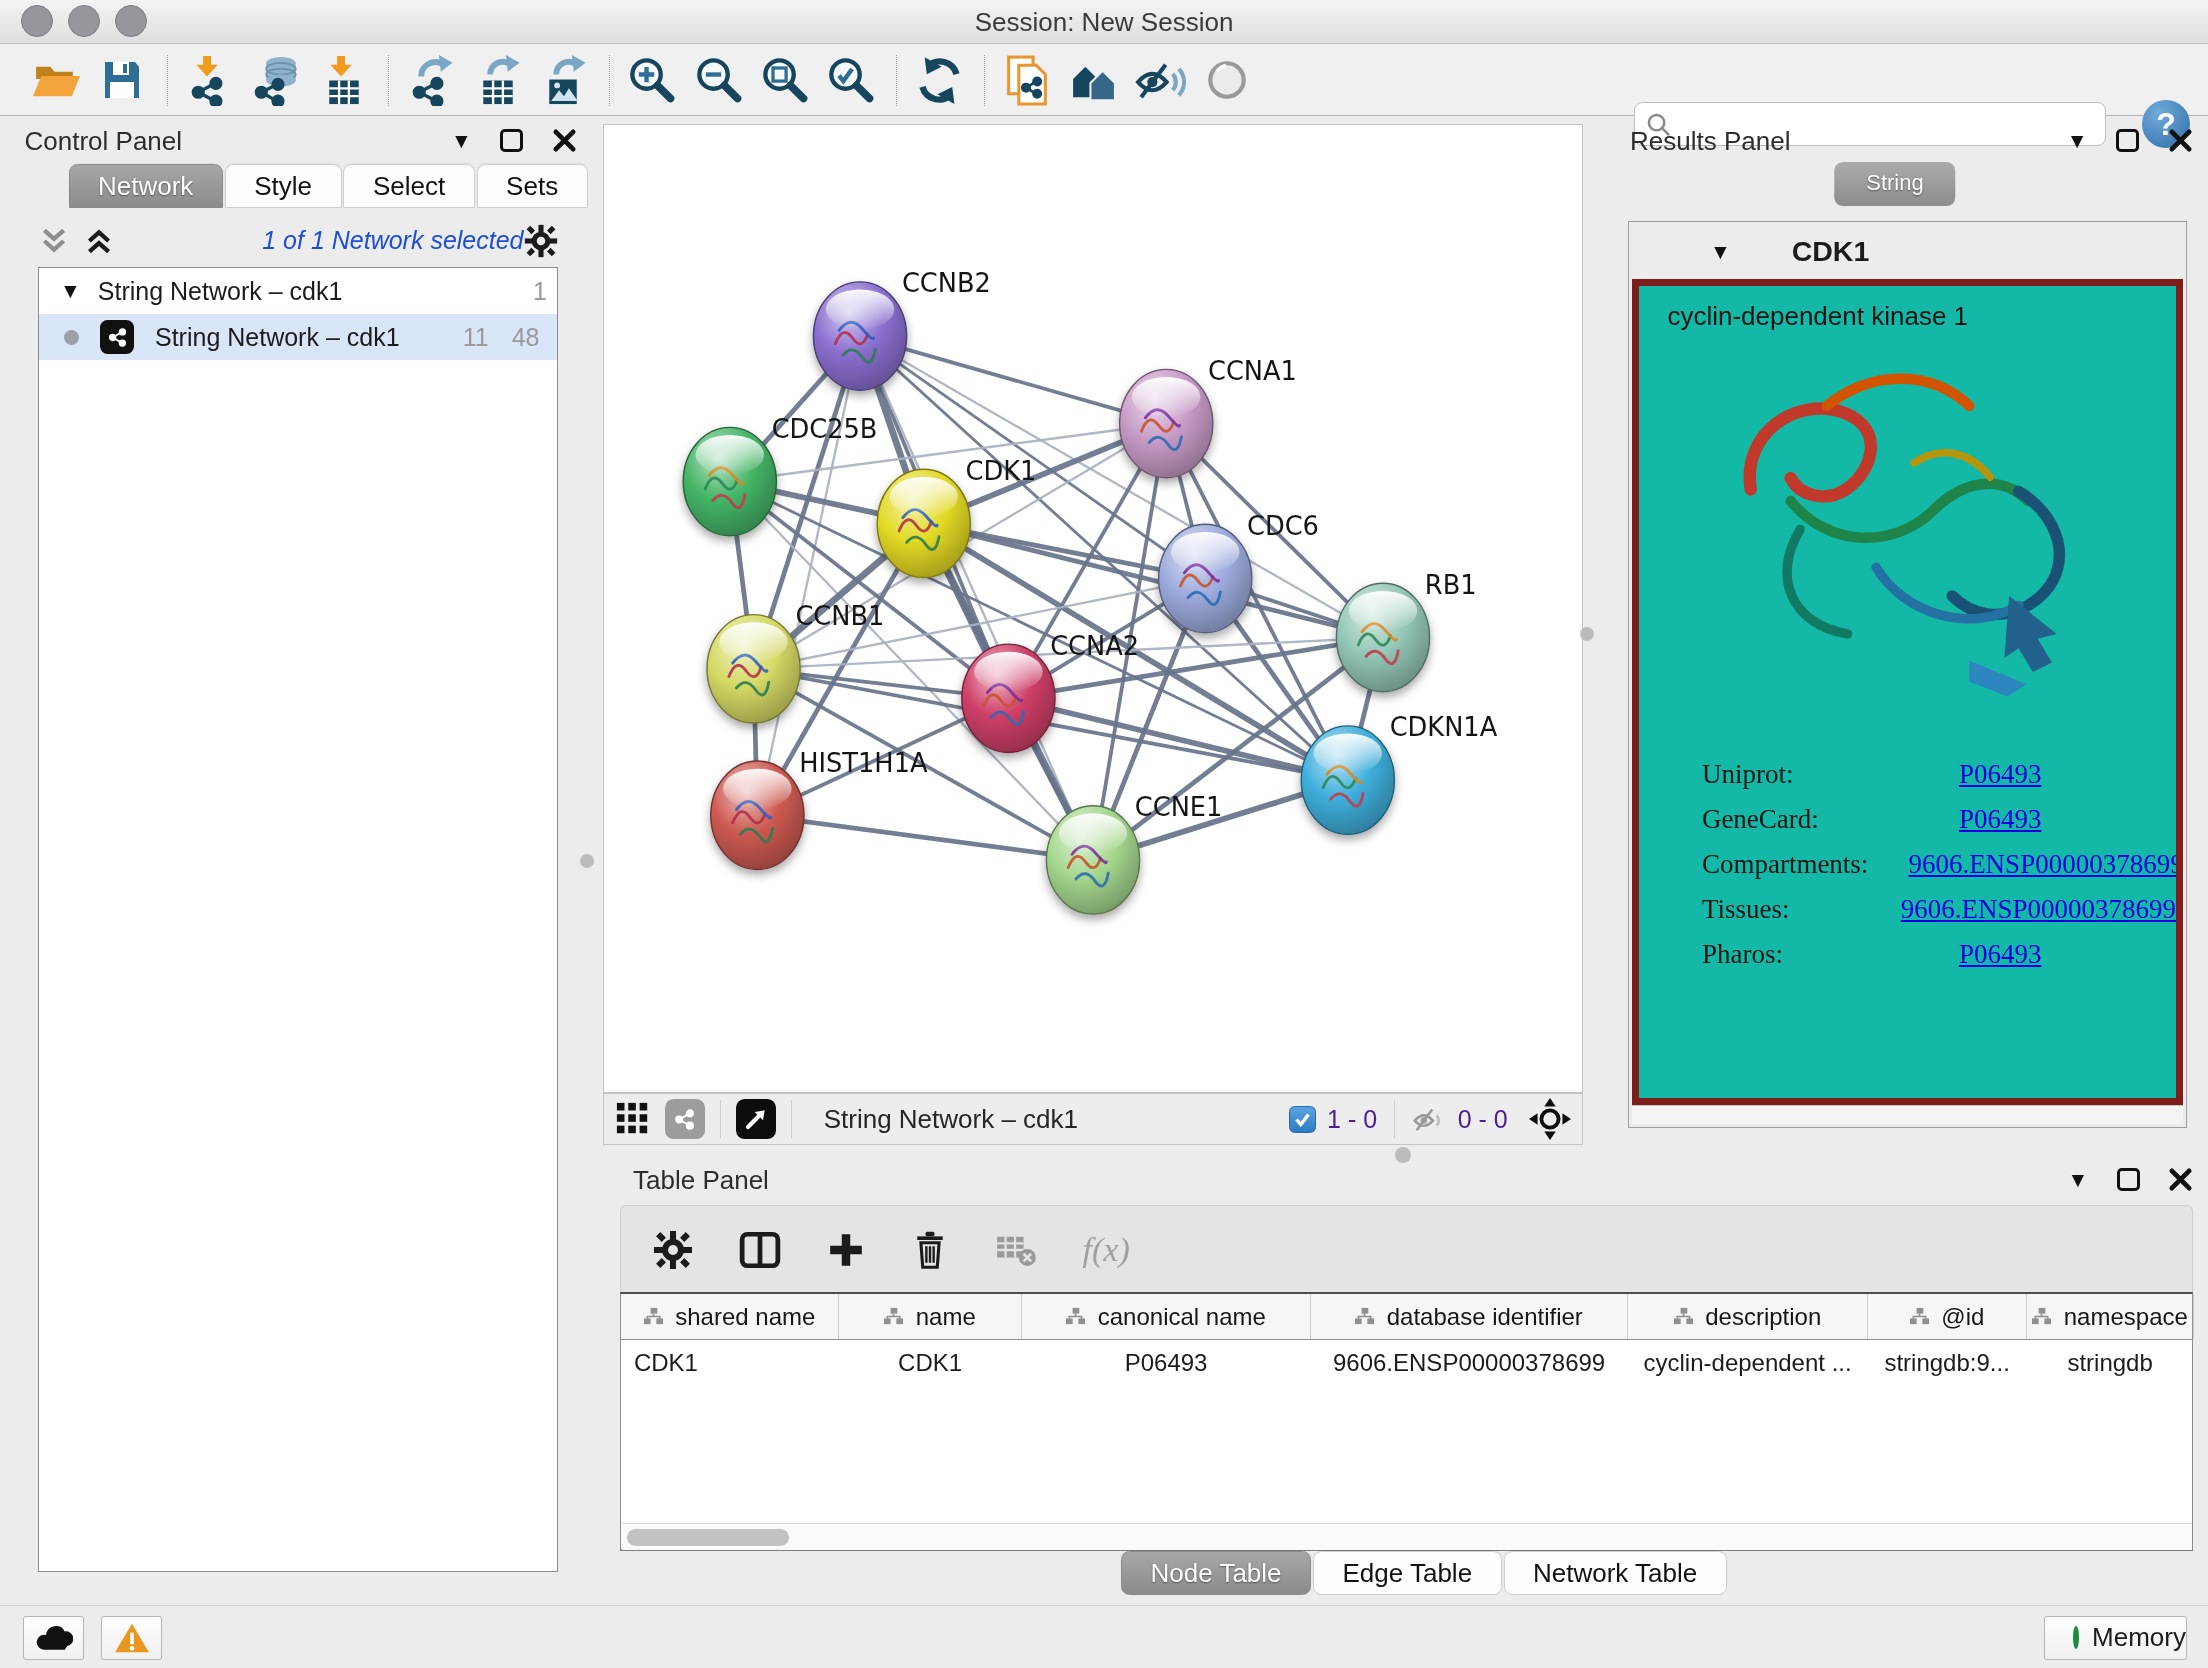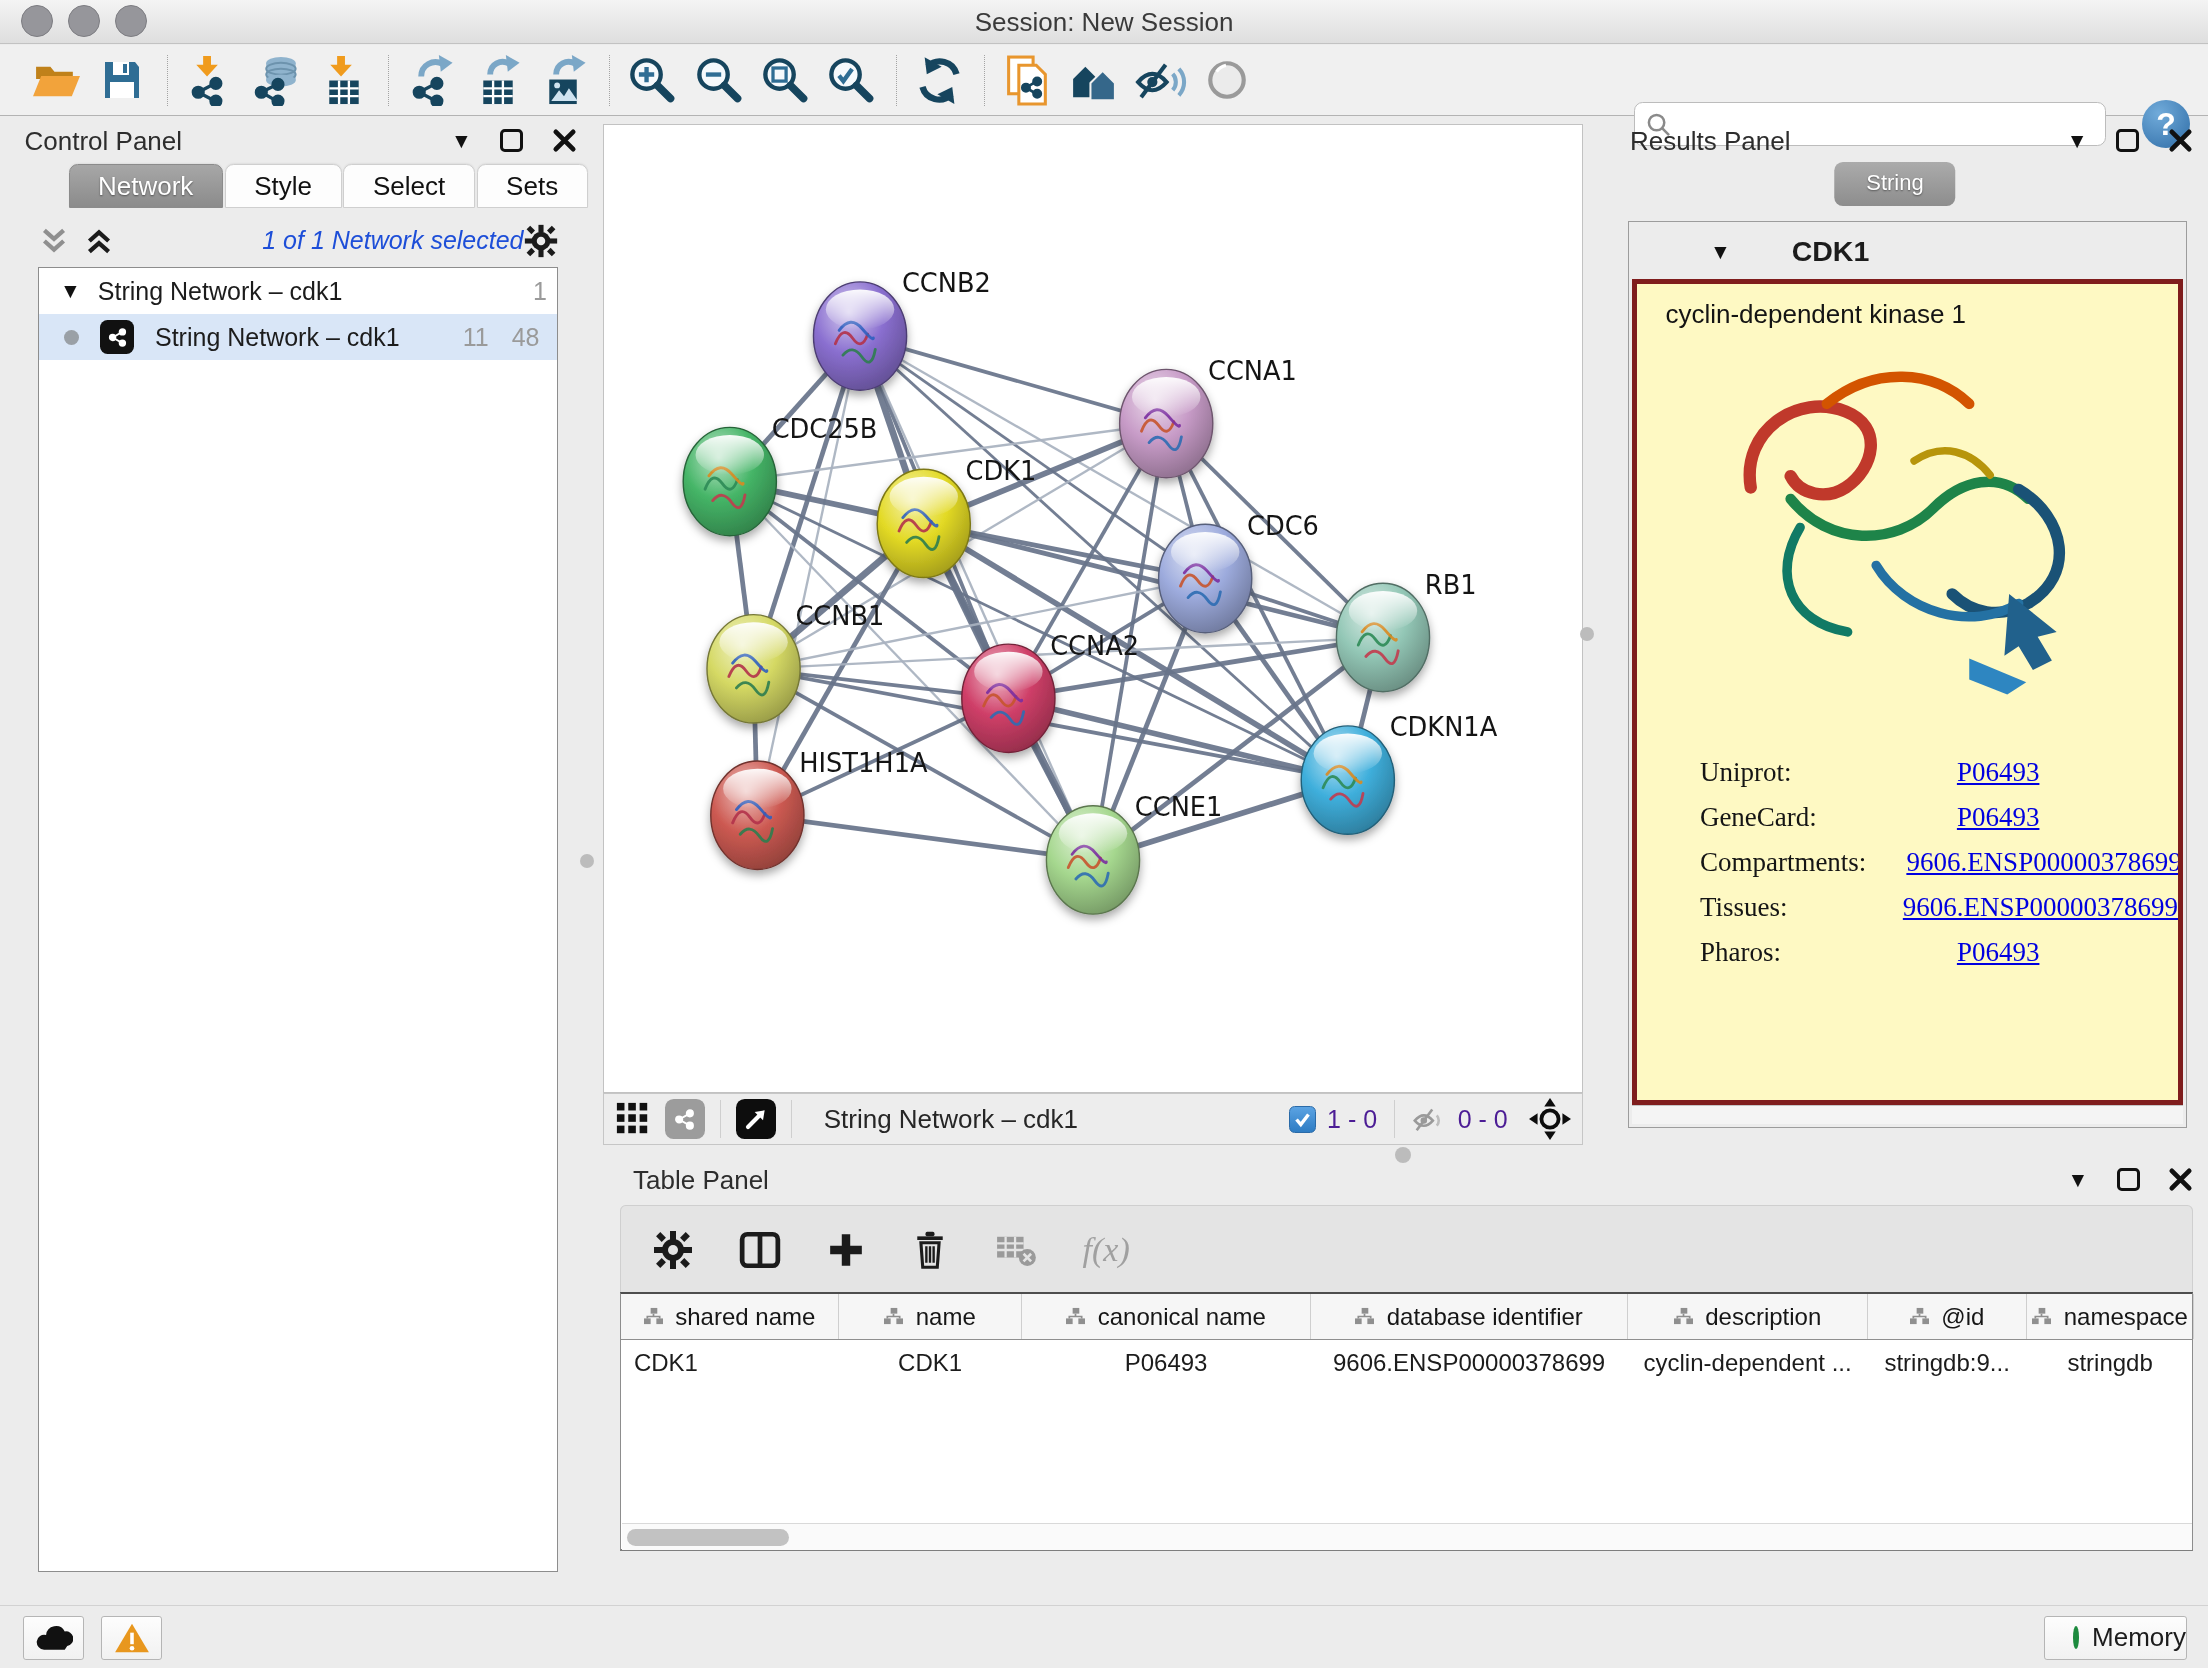--- a/index.html
+++ b/index.html
@@ -74,21 +74,21 @@
           padding:0 32px;background:linear-gradient(#ababab,#8d8d8d);color:#fff;font-size:22px;
           border-radius:8.6px;text-shadow:0 1px 1.9px rgba(0,0,0,.45);}
   .rp-body{position:absolute;left:40px;right:15px;top:89px;bottom:0;display:flex;flex-direction:column;}
   .rp-buttons{height:82px;border:1px solid #b5b5b5;background:#ececec;display:flex;align-items:center;
               justify-content:center;gap:49px;flex:none;}
   .rp-btn{padding:8.6px 40px;font-size:26px;background:#fdfdfd;border:1px solid #cfcfcf;border-radius:8.6px;
           box-shadow:0 1px 1.9px rgba(0,0,0,.18);}
   .rp-main{margin-top:7.6px;flex:1;border:1.9px solid #9c9c9c;background:#ececec;padding:2.9px;display:flex;flex-direction:column;}
   .rp-cdk-head{height:55px;display:flex;align-items:center;gap:61px;padding-left:78px;flex:none;}
   .rp-cdk-name{font-size:28.5px;font-weight:bold;}
-  .rp-content{flex:1;border:5px solid #7f1d1d;background:#fef9c3;overflow:hidden;}
+  .rp-content{flex:1;border:7px solid #7f1d1d;background:#14b8a6;overflow:hidden;}
   .rp-desc{font-size:26px;padding:15px 0 0 28.5px;color:#141414;}
   .rp-img{display:flex;justify-content:center;margin-top:15px;}
   .crosslinks{margin:25px 0 0 42px;font-family:"Liberation Serif","DejaVu Serif",serif;}
   .cl-head{font-size:28.5px;font-weight:bold;margin-bottom:13.3px;}
   .cl-row{display:flex;height:45px;align-items:center;font-size:27px;}
   .cl-label{width:238px;padding-left:21px;color:#151515;}
   .cl-value{color:#0000e0;text-decoration:underline;margin-left:40px;}
   .rp-scrollstrip{height:19px;background:#f4f4f4;border-top:1px solid #c4c4c4;flex:none;}
 
   
@@ -821,20 +821,25 @@
           <div class="td" style="width: 289px;">P06493</div>
           <div class="td" style="width: 317px;">9606.ENSP00000378699</div>
           <div class="td" style="width: 240px;">cyclin-dependent ...</div>
           <div class="td" style="width: 159px;">stringdb:9...</div>
           <div class="td" style="width: 167px;">stringdb</div>
         </div>
     </div>
     <div class="tp-scroll">
       <div class="tp-thumb"></div>
     </div>
+    <div class="tp-tabs">
+      <div class="tab sel">Node Table</div>
+      <div class="tab">Edge Table</div>
+      <div class="tab">Network Table</div>
+    </div>
   </div>
 
   <div class="split-dot" style="left:580px;top:854px;width:14.3px;height:14.3px"></div>
   <div class="split-dot" style="left:1580px;top:627px;width:14.3px;height:14.3px"></div>
   <div class="split-dot" style="left:1395px;top:1147px;width:16px;height:16px"></div>
 
   <div class="statusbar">
     <div class="sb-btn" style="left:23px">
       <svg width="38" height="28.5" viewBox="0 0 46 34">
         <path d="M36 32H11a9 9 0 1 1 2.4-17.7A12 12 0 0 1 36 10a8.6 8.6 0 0 1 3 17.5z" fill="#111"></path>

